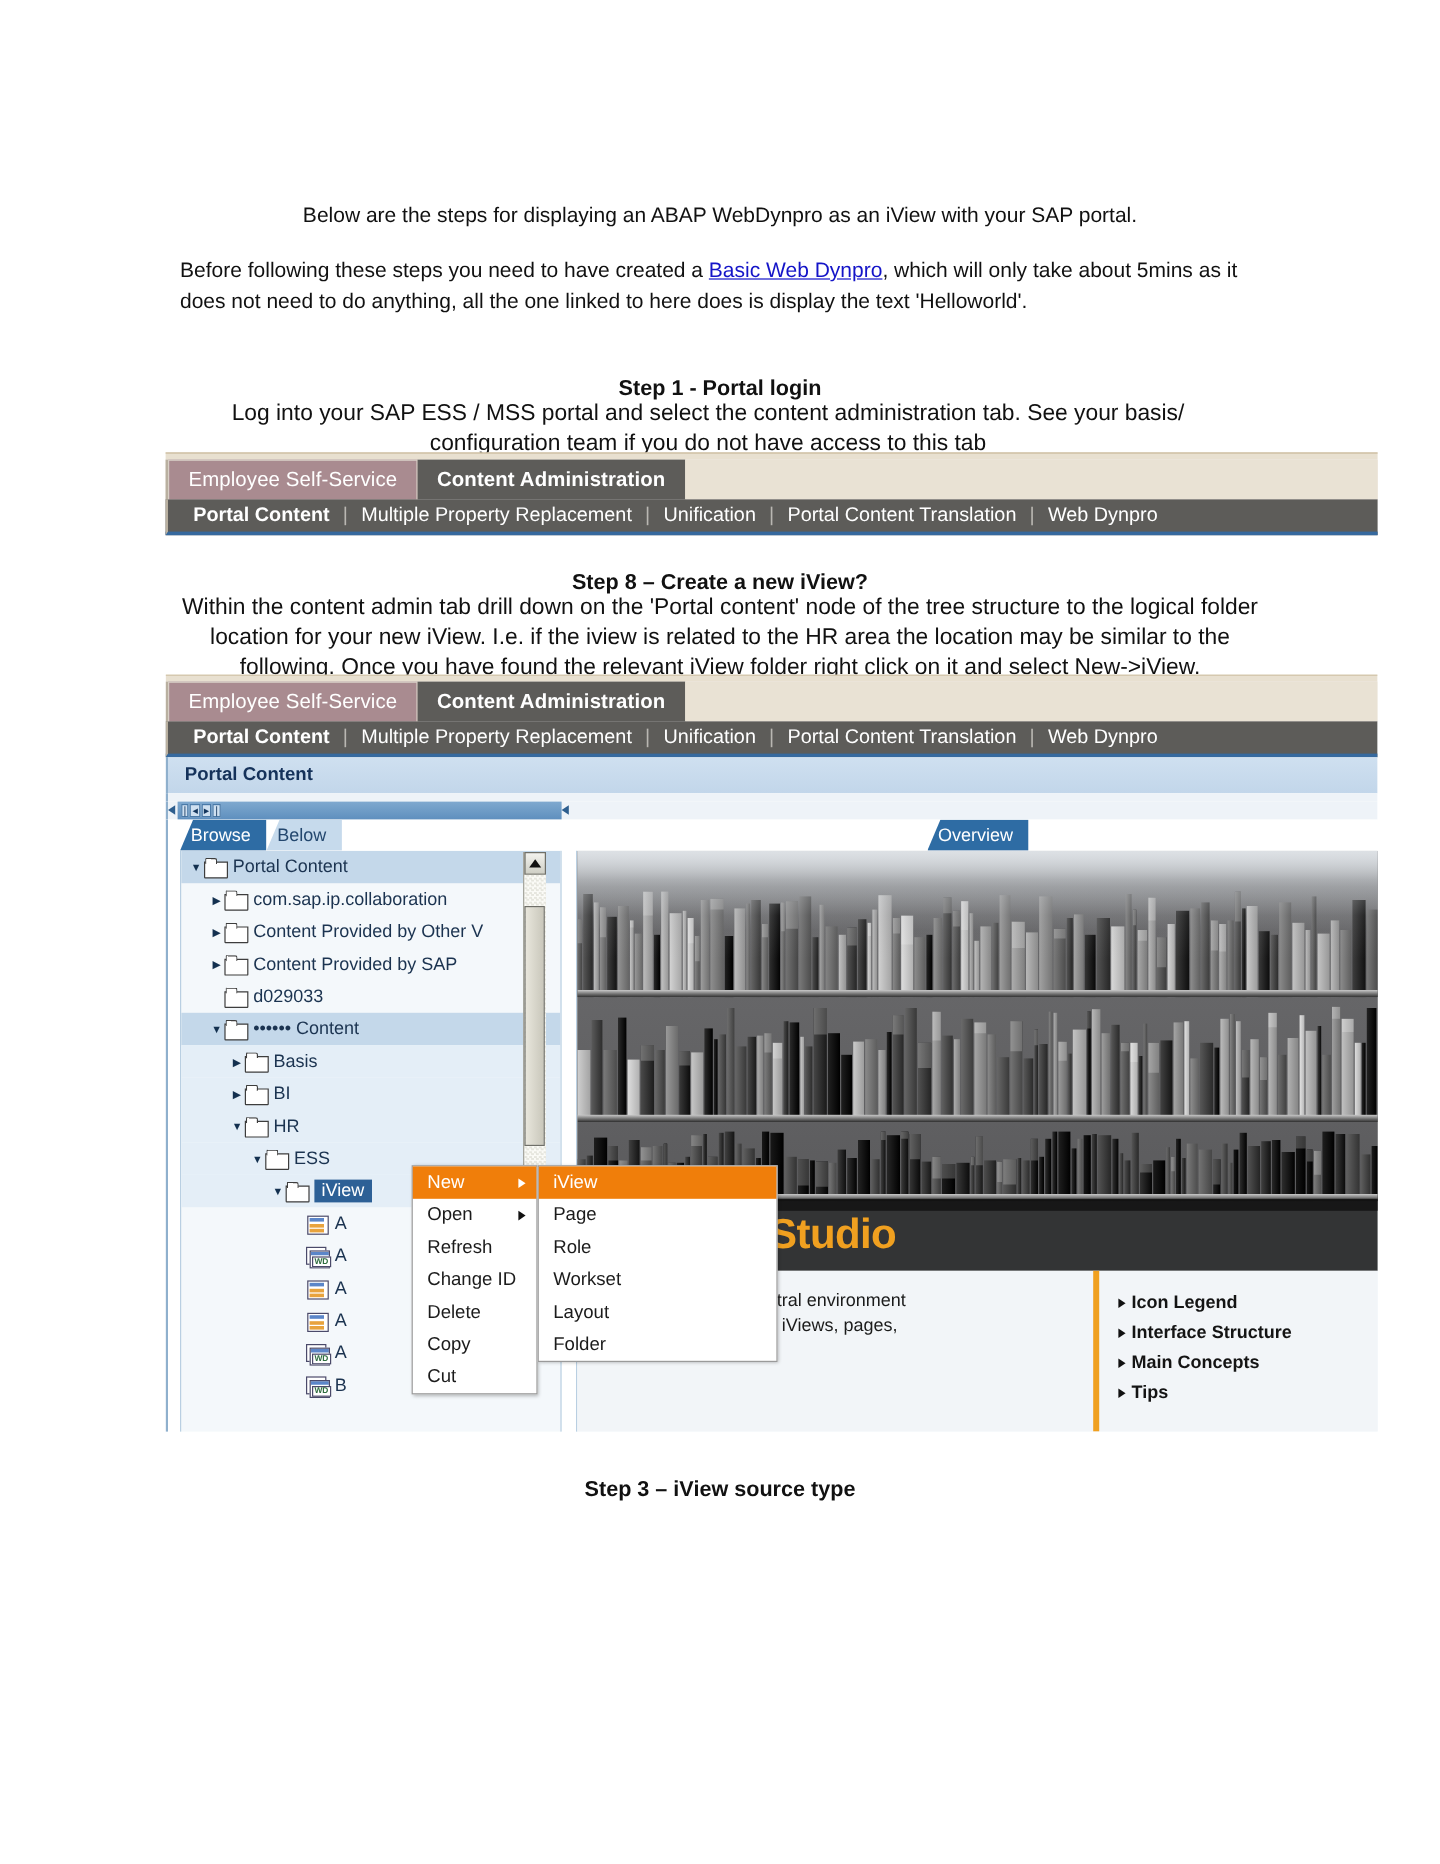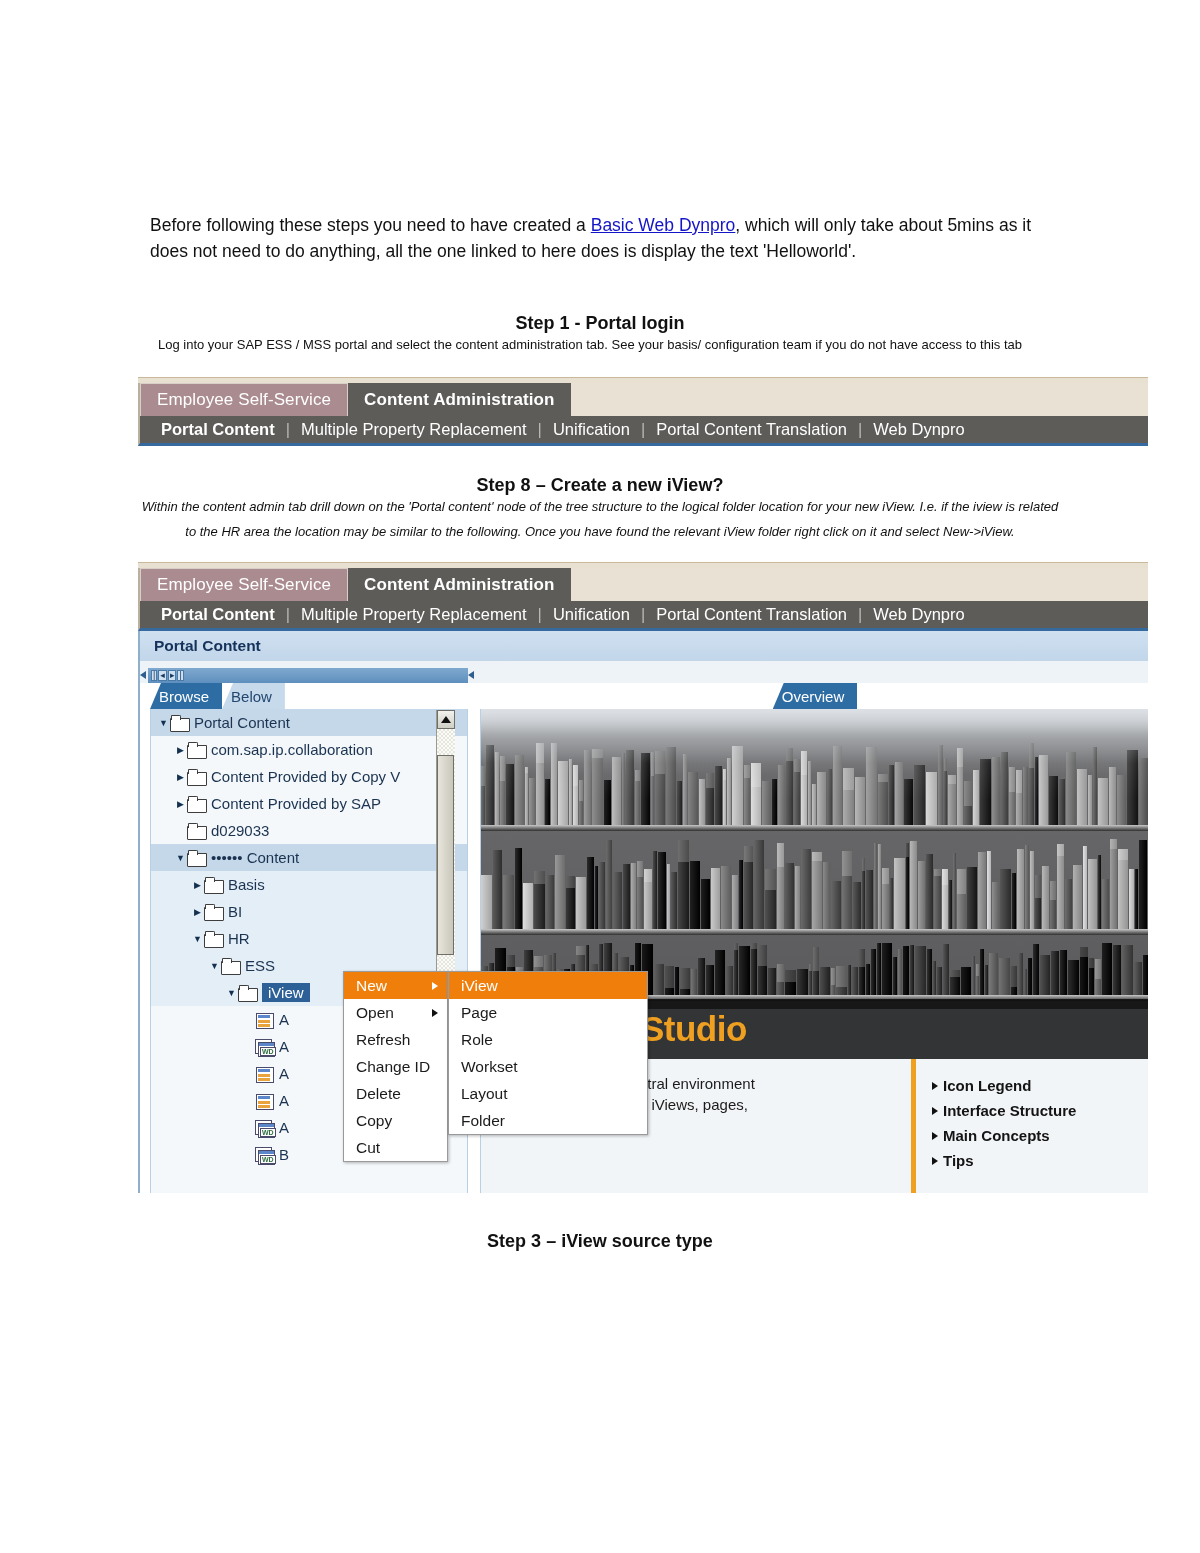--- a/index.html
+++ b/index.html
@@ -15,27 +15,27 @@
 
   .page { position:absolute; left:0; top:0; width:1200px; height:1553px; }
 
   
   .prose { position:absolute; font-size:17.5px; line-height:26px; color:#111; }
   .intro1 { left:150px; top:166px; width:900px; text-align:center; }
   .intro2 { left:150px; top:212px; width:900px; text-align:center; }
   .lnk { color:#1414c8; text-decoration:underline; }
 
   .steph { font-weight:bold; font-size:18px; text-align:center; }
-  .stepp { font-size:13px; line-height:25px; text-align:center; }
+  .stepp { font-size:19px; line-height:25px; text-align:center; }
 
   .step1-h { position:absolute; left:150px; top:310px; width:900px; }
   .step1-p { position:absolute; left:150px; top:332px; width:880px; }
 
   .step2-h { position:absolute; left:150px; top:472px; width:900px; }
-  .step2-p { position:absolute; left:140px; top:494px; width:920px;font-style:italic; }
+  .step2-p { position:absolute; left:140px; top:494px; width:920px; }
 
   .step3-h { position:absolute; left:150px; top:1228px; width:900px; }
   .step3-p { position:absolute; left:150px; top:1250px; width:900px; }
 
   
   .shot { position:absolute; }
 
   .topstrip { height:6px; background:#e8e0d0; border-top:1px solid #c9b89a; }
 
   .tabrow {
@@ -269,20 +269,21 @@
     width:0;height:0;border-top:4px solid transparent;border-bottom:4px solid transparent;
     border-left:6px solid #111;
   }
   .ctxitem.hl .sub { border-left-color:#ffffff; }
 </style>
 </head>
 <body>
 
 <div class="page">
 
+  <div class="prose intro1">Below are the steps for displaying an ABAP WebDynpro as an iView with your SAP portal.</div>
 
   <div class="prose intro2" style="text-align:left;">
     <span>Before following these steps you need to have created a </span><a class="lnk" href="#">Basic Web Dynpro</a><span>, which will only take about 5mins as it does not need to do anything, all the one linked to here does is display the text 'Helloworld'.</span>
   </div>
 
   <div class="prose steph step1-h">Step 1 - Portal login</div>
   <div class="prose stepp step1-p">Log into your SAP ESS / MSS portal and select the content administration tab. See your basis/ configuration team if you do not have access to this tab</div>
 
   <div class="shot" style="left:138px; top:377px; width:1010px;">
     <div class="topstrip"></div>
@@ -359,21 +360,21 @@
               <span class="tlabel">Portal Content</span>
             </div>
             <div class="trow" style="padding-left: 23px;">
               <span class="tri">▶</span>
               <span class="folder"></span>
               <span class="tlabel">com.sap.ip.collaboration</span>
             </div>
             <div class="trow" style="padding-left: 23px;">
               <span class="tri">▶</span>
               <span class="folder"></span>
-              <span class="tlabel">Content Provided by Copy V</span>
+              <span class="tlabel">Content Provided by Other V</span>
             </div>
             <div class="trow" style="padding-left: 23px;">
               <span class="tri">▶</span>
               <span class="folder"></span>
               <span class="tlabel">Content Provided by SAP</span>
             </div>
             <div class="trow" style="padding-left: 23px;">
               <span class="tri empty">▶</span>
               <span class="folder"></span>
               <span class="tlabel">d029033</span>

